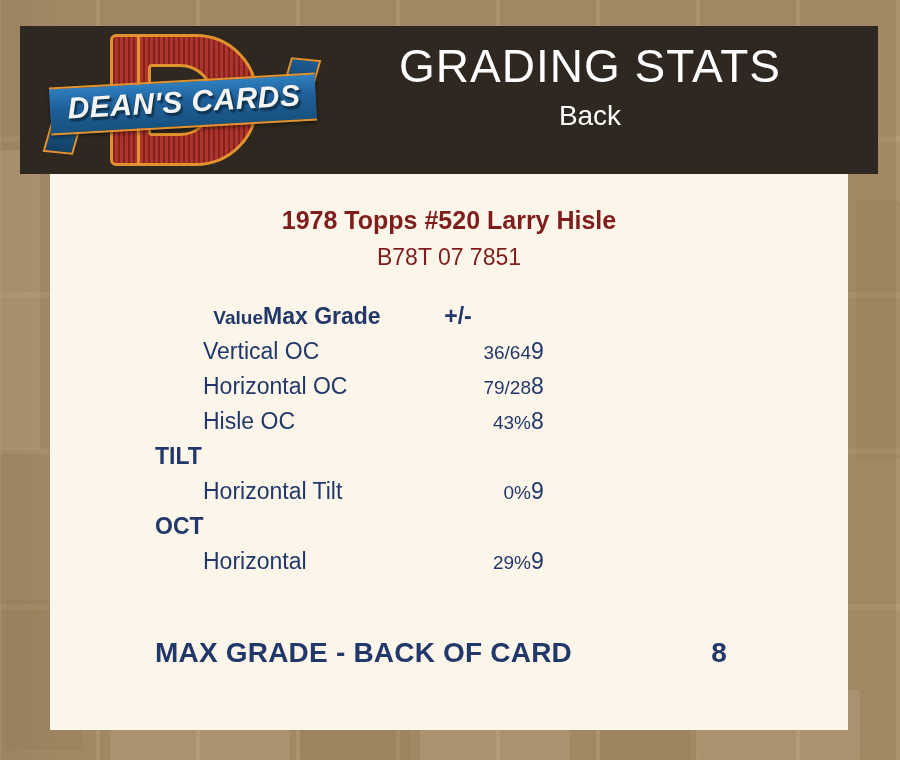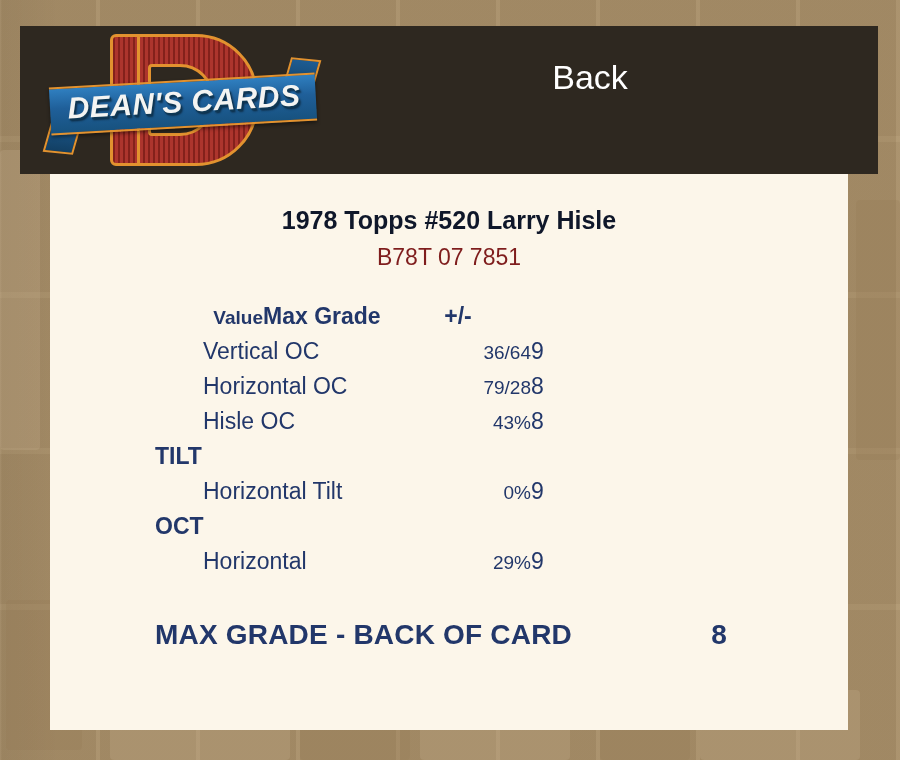--- a/index.html
+++ b/index.html
@@ -138,40 +138,40 @@
     width: 540px;
     text-align: center;
     color: #ffffff;
   }
   #header-title {
     font-size: 46px;
     letter-spacing: 1px;
     line-height: 1.08;
   }
   #header-subtitle {
-    font-size: 34px;
-    margin-top: 16px;
+    font-size: 28px;
+    margin-top: 8px;
   }
 
   
   #content {
     position: absolute;
     left: 50px;
     top: 174px;
     width: 798px;
     height: 556px;
     color: #22376a;
   }
 
   #card-name {
     text-align: center;
     margin-top: 32px;
     font-size: 25px;
     font-weight: bold;
-    color: #0f172a;
+    color: #7f1d1d;
   }
   #card-code {
     text-align: center;
     margin-top: 9px;
     font-size: 23px;
     color: #7f1d1d;
   }
 
   
   #stats {
@@ -194,21 +194,21 @@
   .srow.head .c-grade,
   .srow.head .c-plus { font-weight: bold; }
 
   .srow.group .c-label { font-weight: bold; }
   .srow.item  .c-label { padding-left: 48px; }
 
   
   #total {
     display: flex;
     align-items: baseline;
-    margin-top: 36px;
+    margin-top: 54px;
     padding-left: 105px;
   }
   #total-label {
     width: 484px;
     font-size: 28px;
     font-weight: bold;
     letter-spacing: 0.2px;
   }
   #total-value {
     width: 160px;
@@ -239,20 +239,21 @@
     <div class="d-outer"></div>
     <div class="d-stem"></div>
     <div class="d-inner"></div>
     <div class="ribbon-tail left"></div>
     <div class="ribbon-tail right"></div>
     <div class="ribbon"></div>
     <div id="logo-text">DEAN'S CARDS</div>
   </div>
 
   <div id="header-titles">
+    <div id="header-title">GRADING STATS</div>
     <div id="header-subtitle">Back</div>
   </div>
 
 </div>
 
 <div id="content">
 
   <div id="card-name">1978 Topps #520 Larry Hisle</div>
   <div id="card-code">B78T 07 7851</div>
 

